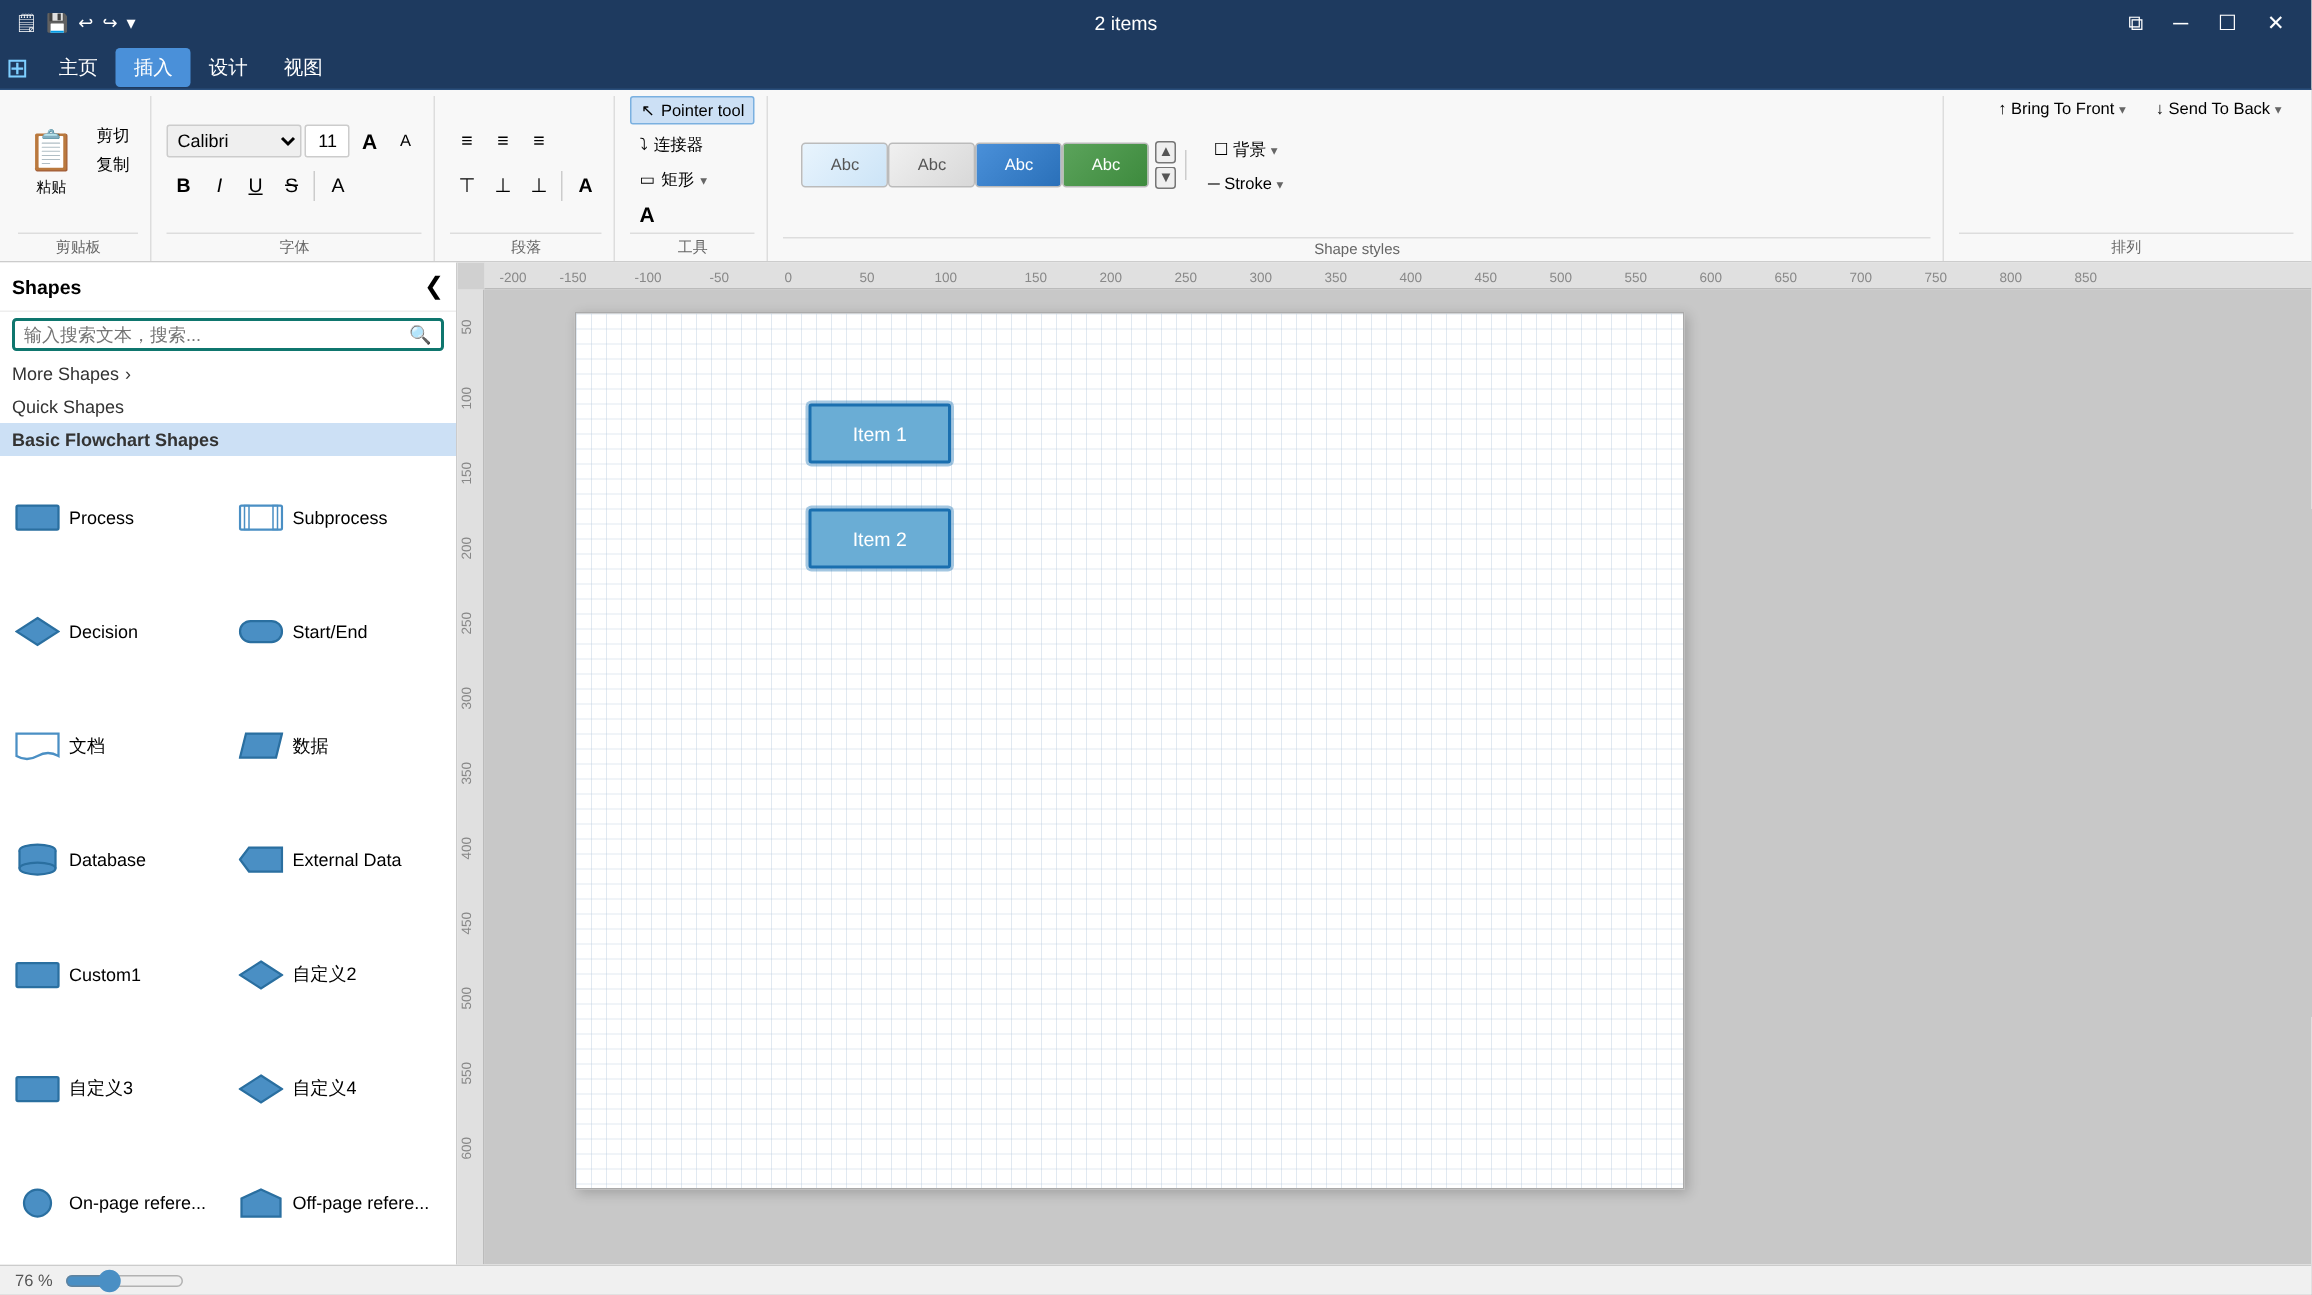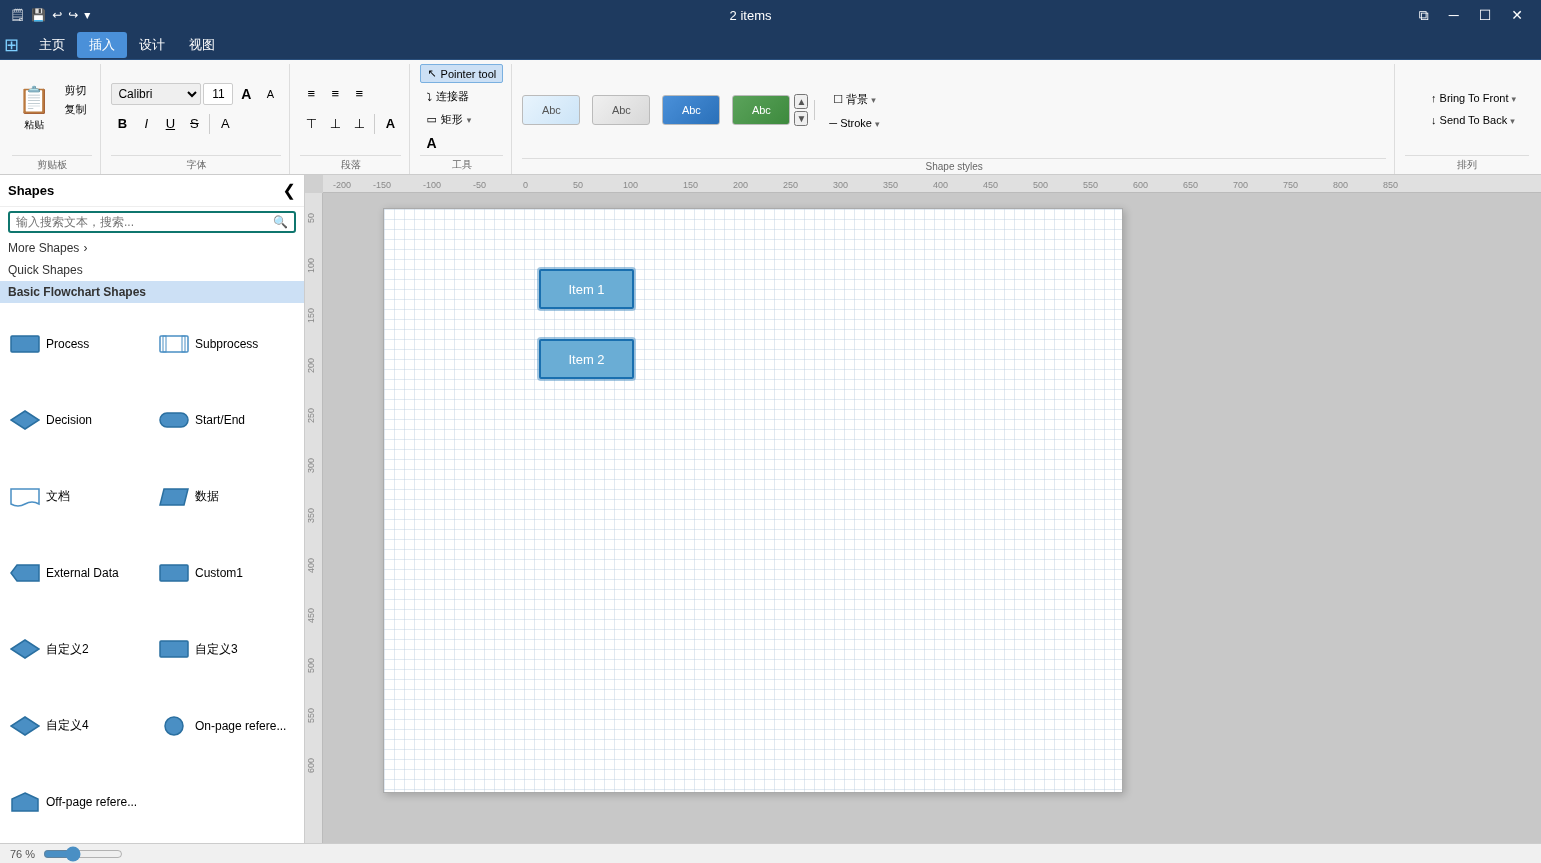--- a/index.html
+++ b/index.html
@@ -405,21 +405,21 @@
           <span>矩形</span>
           <span class="drop-arrow">▾</span>
         </button>
         <button class="ribbon-small-btn" style="font-size:14px;font-weight:bold;">A</button>
       </div>
       <div class="ribbon-group-label">工具</div>
     </div>
 
     <div class="ribbon-group" style="min-width:280px;flex:1;">
       <div class="ribbon-group-content" style="align-items:center;gap:4px;">
-        <div style="display:flex;gap:12px;flex-wrap:nowrap;">
+        <div style="display:flex;gap:0;flex-wrap:nowrap;margin-left:12px;">
           <div class="style-preview style-p1">
               <span>Abc</span>
             </div>
           <div class="style-preview style-p2">
               <span>Abc</span>
             </div>
           <div class="style-preview style-p3">
               <span>Abc</span>
             </div>
           <div class="style-preview style-p4">
@@ -437,21 +437,21 @@
           </button>
           <button class="arrange-btn">
             <span>─ </span><span>Stroke</span> <span class="drop-arrow">▾</span>
           </button>
         </div>
       </div>
       <div class="ribbon-group-label">Shape styles</div>
     </div>
 
     <div class="ribbon-group" style="min-width:140px;">
-      <div class="ribbon-group-content" style="flex-direction:column;align-items:flex-start;justify-content:center;gap:4px;margin-left:18px;">
+      <div class="ribbon-group-content" style="flex-direction:row;align-items:flex-start;justify-content:center;gap:4px;margin-left:18px;">
         <button class="arrange-btn">
           ↑ <span>Bring To Front</span> <span class="drop-arrow">▾</span>
         </button>
         <button class="arrange-btn">
           ↓ <span>Send To Back</span> <span class="drop-arrow">▾</span>
         </button>
       </div>
       <div class="ribbon-group-label">排列</div>
     </div>
   </div>
@@ -517,20 +517,30 @@
         <span>文档</span>
       </div>
 
       <div class="shape-item">
         <svg class="shape-icon" viewBox="0 0 30 22">
           <polygon points="5,3 29,3 25,19 1,19" fill="#4a8fc4" stroke="#2a6fa0" stroke-width="1.5"></polygon>
         </svg>
         <span>数据</span>
       </div>
 
+      <div class="shape-item">
+        <svg class="shape-icon" viewBox="0 0 30 22">
+          <ellipse cx="15" cy="5" rx="12" ry="4" fill="#4a8fc4" stroke="#2a6fa0" stroke-width="1.5"></ellipse>
+          <rect x="3" y="5" width="24" height="12" fill="#4a8fc4" stroke="none"></rect>
+          <ellipse cx="15" cy="17" rx="12" ry="4" fill="#4a8fc4" stroke="#2a6fa0" stroke-width="1.5"></ellipse>
+          <line x1="3" y1="5" x2="3" y2="17" stroke="#2a6fa0" stroke-width="1.5"></line>
+          <line x1="27" y1="5" x2="27" y2="17" stroke="#2a6fa0" stroke-width="1.5"></line>
+        </svg>
+        <span>Database</span>
+      </div>
 
       <div class="shape-item">
         <svg class="shape-icon" viewBox="0 0 30 22">
           <polygon points="1,11 7,3 29,3 29,19 7,19" fill="#4a8fc4" stroke="#2a6fa0" stroke-width="1.5"></polygon>
         </svg>
         <span>External Data</span>
       </div>
 
       <div class="shape-item">
         <svg class="shape-icon" viewBox="0 0 30 22">

